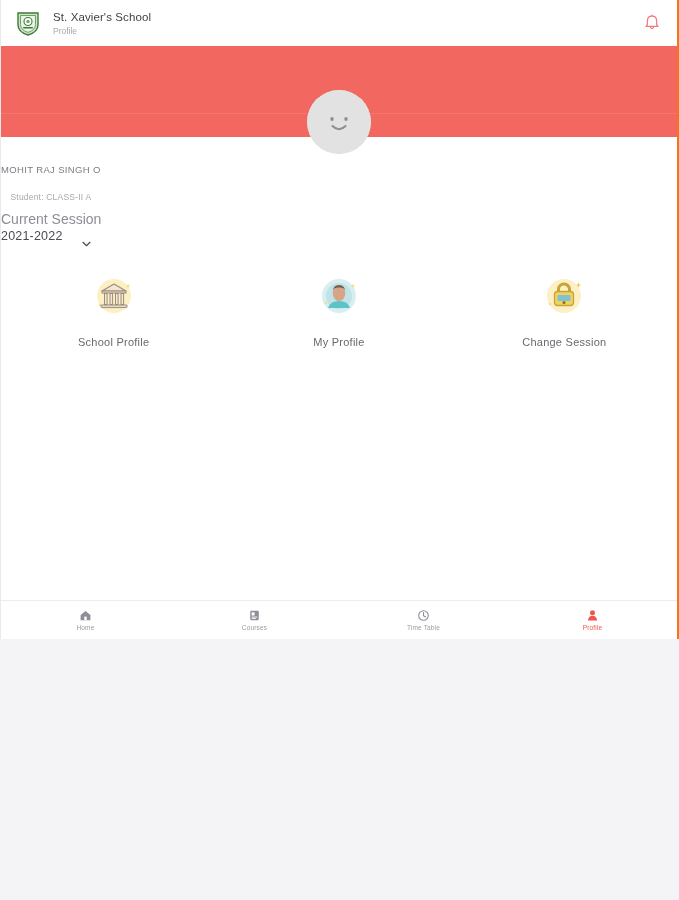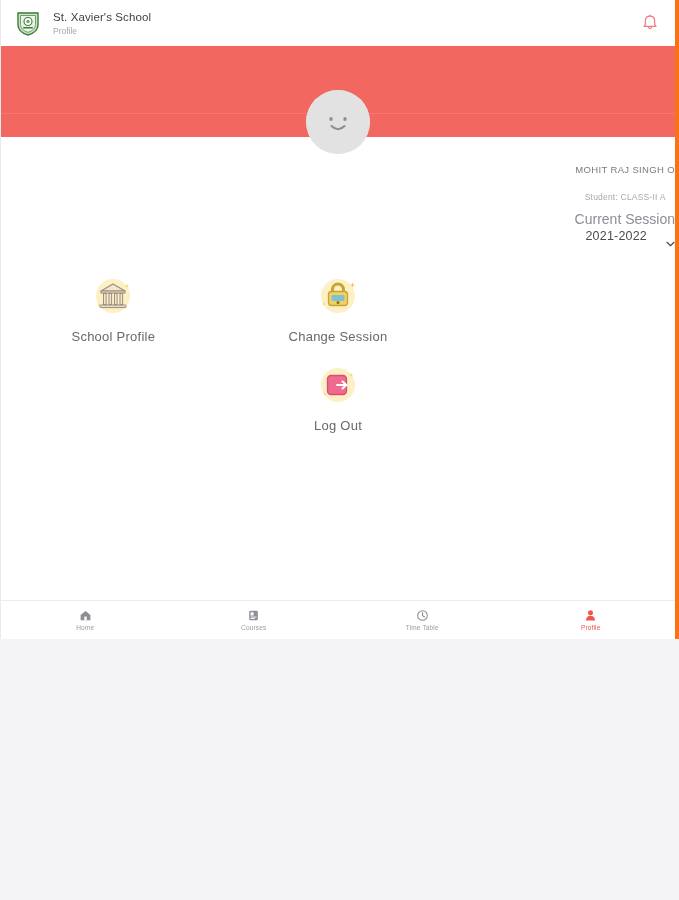--- a/index.html
+++ b/index.html
@@ -13,21 +13,21 @@
     font-family: "Liberation Sans", sans-serif;
     overflow: hidden;
   }
   .app {
     position: relative;
     width: 679px;
     height: 639px;
     background: #ffffff;
     box-sizing: border-box;
     border-left: 1px solid #e9e9ee;
-    border-right: 4px solid #f97316;
+    border-right: 2px solid #f97316;
     display: flex;
     flex-direction: column;
   }
 
   
   .header {
     height: 46px;
     min-height: 46px;
     background: #ffffff;
     display: flex;
@@ -78,21 +78,21 @@
     top: 67px;
     height: 1px;
     background: rgba(255,255,255,.10);
   }
 
   
   .profile {
     position: relative;
     display: flex;
     flex-direction: column;
-    align-items: flex-end;
+    align-items: flex-start;
   }
   .avatar-wrap {
     position: absolute;
     top: -47px;
     left: 50%;
     transform: translateX(-50%);
   }
   .avatar {
     width: 64px;
     height: 64px;
@@ -156,22 +156,22 @@
     align-items: center;
     cursor: pointer;
     user-select: none;
   }
   .menu-icon {
     width: 46px;
     height: 46px;
     display: block;
   }
   .menu-label {
-    margin-top: 10px;
-    font-size: 13px;
+    margin-top: 16px;
+    font-size: 11px;
     color: #68686f;
     letter-spacing: .25px;
     text-align: center;
     line-height: 11px;
   }
 
   .spacer { flex: 1 1 auto; }
 
   
   .tabbar {
@@ -272,49 +272,50 @@
             <rect x="13.5" y="18.5" width="2.6" height="11" fill="#f3e7d2" stroke="#9a8e7d" stroke-width="1"></rect>
             <rect x="19" y="18.5" width="2.6" height="11" fill="#f3e7d2" stroke="#9a8e7d" stroke-width="1"></rect>
             <rect x="24.5" y="18.5" width="2.6" height="11" fill="#f3e7d2" stroke="#9a8e7d" stroke-width="1"></rect>
             <rect x="30" y="18.5" width="2.6" height="11" fill="#f3e7d2" stroke="#9a8e7d" stroke-width="1"></rect>
             <rect x="10" y="30" width="26" height="2.6" rx=".6" fill="#e6dac6" stroke="#9a8e7d" stroke-width="1"></rect>
           </svg>
         </span>
         <span class="menu-label">School Profile</span>
       </div>
 
+      <div class="menu-item">
+        <span class="menu-icon">
+          <svg viewBox="0 0 46 46" width="46" height="46">
+            <circle cx="23" cy="21" r="17" fill="#d8eef0"></circle>
+            <circle cx="37" cy="11" r="1.5" fill="#f7dd8a"></circle>
+            <circle cx="10" cy="28" r="1.2" fill="#f7dd8a"></circle>
+            <circle cx="23" cy="21" r="13" fill="#bfe3e6"></circle>
+            <path d="M12 33 Q14 26 23 26 Q32 26 34 33 Z" fill="#5cc3c9"></path>
+            <ellipse cx="23" cy="18.5" rx="6.3" ry="7.6" fill="#d8a487"></ellipse>
+            <path d="M16.7 17 Q17 10 23 10 Q29 10 29.3 17 Q29.3 12.6 23 12.6 Q16.7 12.6 16.7 17 Z" fill="#7a5c49"></path>
+          </svg>
+        </span>
+        <span class="menu-label">My Profile</span>
+      </div>
 
       <div class="menu-item">
         <span class="menu-icon">
           <svg viewBox="0 0 46 46" width="46" height="46">
             <circle cx="23" cy="21" r="17" fill="#fdf0c4"></circle>
             <path d="M36 10 h3 M37.5 8.5 v3" stroke="#f1c44a" stroke-width="1.2" stroke-linecap="round"></path>
             <circle cx="9" cy="29" r="1.2" fill="#f7dd8a"></circle>
             <path d="M17.5 17 V14.5 A5.5 5.5 0 0 1 28.5 14.5 V17" fill="none" stroke="#c9a33a" stroke-width="3" stroke-linecap="round"></path>
             <rect x="13.5" y="16.5" width="19" height="14" rx="3" fill="#f2d25e" stroke="#c9a33a" stroke-width="1.3"></rect>
             <rect x="16.5" y="20" width="13" height="6" rx="1" fill="#7fc2d4"></rect>
             <circle cx="23" cy="27.5" r="1.5" fill="#8a6e22"></circle>
           </svg>
         </span>
         <span class="menu-label">Change Session</span>
       </div>
 
-      <div class="menu-item" style="grid-column:2;">
-        <span class="menu-icon">
-          <svg viewBox="0 0 46 46" width="46" height="46">
-            <circle cx="23" cy="21" r="17" fill="#fdf0c4"></circle>
-            <circle cx="36" cy="11" r="1.5" fill="#f7dd8a"></circle>
-            <circle cx="10" cy="30" r="1.2" fill="#f7dd8a"></circle>
-            <rect x="12.5" y="11.5" width="19" height="19" rx="3.5" fill="#ef6a8c" stroke="#d44f72" stroke-width="1.3"></rect>
-            <path d="M22 21 H31" stroke="#ffffff" stroke-width="2" stroke-linecap="round"></path>
-            <path d="M27.5 17.5 L31.5 21 L27.5 24.5" fill="none" stroke="#ffffff" stroke-width="2" stroke-linecap="round" stroke-linejoin="round"></path>
-          </svg>
-        </span>
-        <span class="menu-label">Log Out</span>
-      </div>
 
     </div>
   </div>
 
   <div class="spacer"></div>
 
   <div class="tabbar">
 
     <div class="tab">
       <span class="tab-icon">

